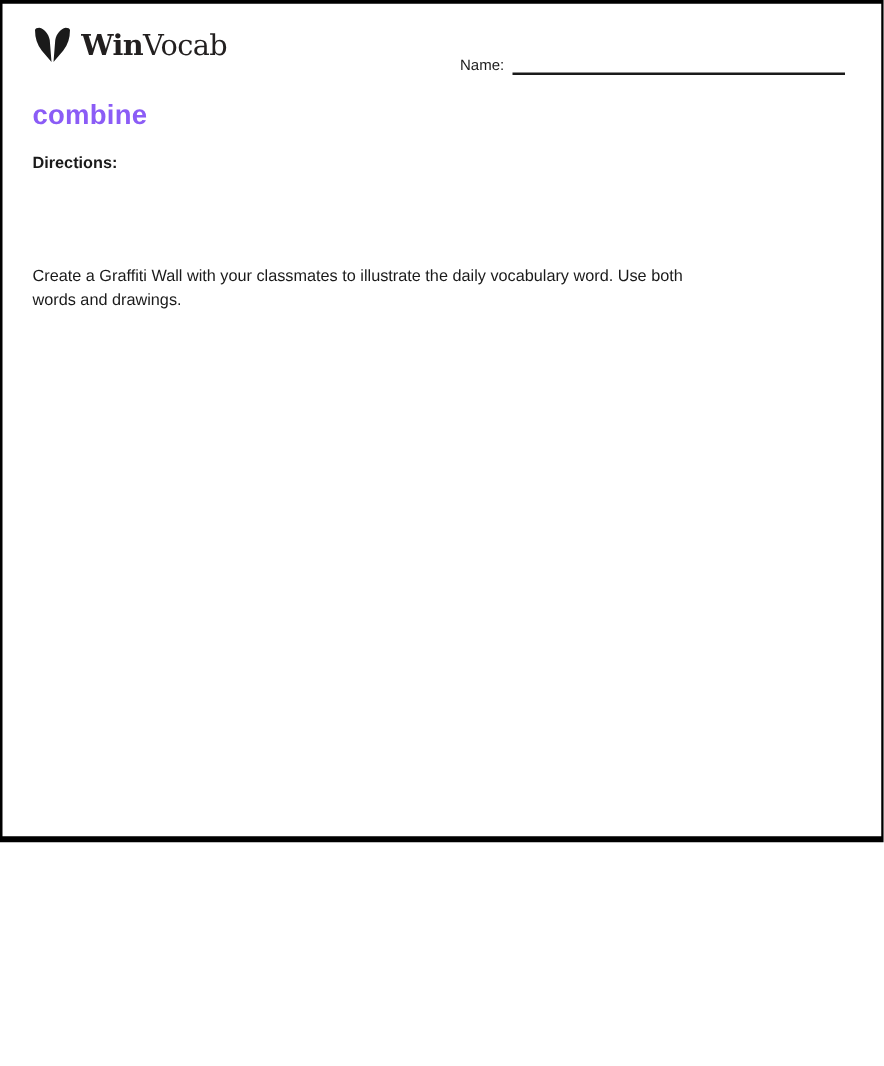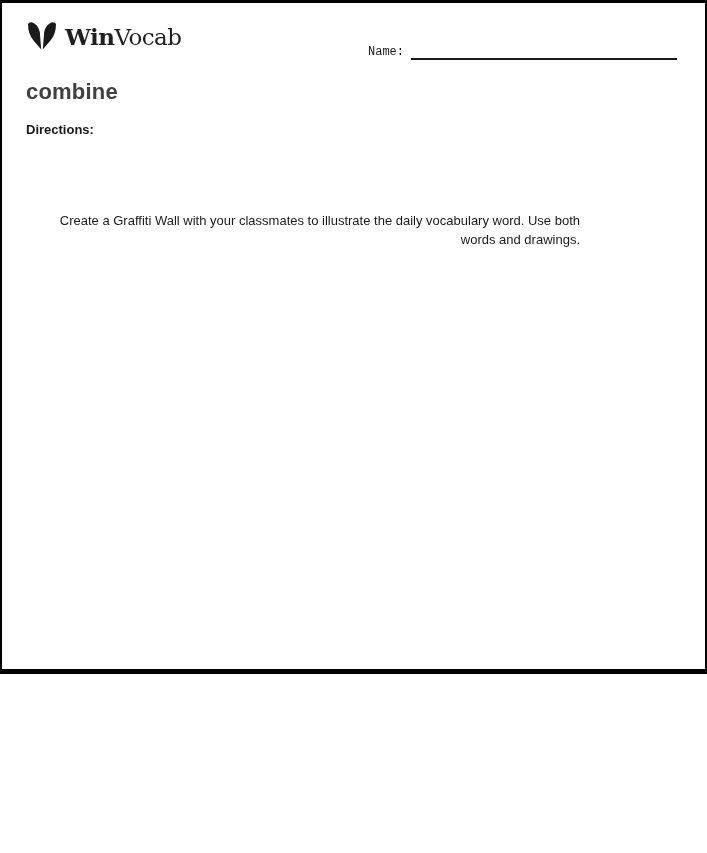--- a/index.html
+++ b/index.html
@@ -39,40 +39,39 @@
   .logo-text .brand-bold { font-weight: 700; }
   .logo-text .brand-regular { font-weight: 400; }
   
   .name-row {
     position: absolute;
     left: 366px;
     top: 42px;
     display: flex;
     align-items: flex-start;
     gap: 7px;
-    font-family: Liberation Mono, monospace;
   }
   .name-label {
     font-size: 12px;
     color: #1a1a1a;
     padding-bottom: 1px;
   }
   .name-line {
     width: 266px;
     height: 13px;
     border-bottom: 2px solid #1a1a1a;
   }
   
   .word-title {
     position: absolute;
     left: 24px;
     top: 76px;
     font-size: 22px;
     font-weight: 700;
-    color: #404040;
+    color: #8b5cf6;
     letter-spacing: 0.2px;
   }
   
   .directions {
     position: absolute;
     left: 24px;
     top: 117px;
     display: flex;
     align-items: flex-start;
     flex-direction: column;
@@ -83,21 +82,20 @@
     font-weight: 700;
     color: #1a1a1a;
     line-height: 19px;
   }
   .directions-text {
     width: 554px;
     font-size: 13px;
     font-weight: 400;
     color: #1a1a1a;
     line-height: 19px;
-    text-align: right;
   }
 </style>
 </head>
 <body>
 
 <div class="page">
 
   <div class="logo">
     <span class="logo-icon">
       <svg width="32" height="31" viewBox="0 0 32 31" xmlns="http://www.w3.org/2000/svg">

